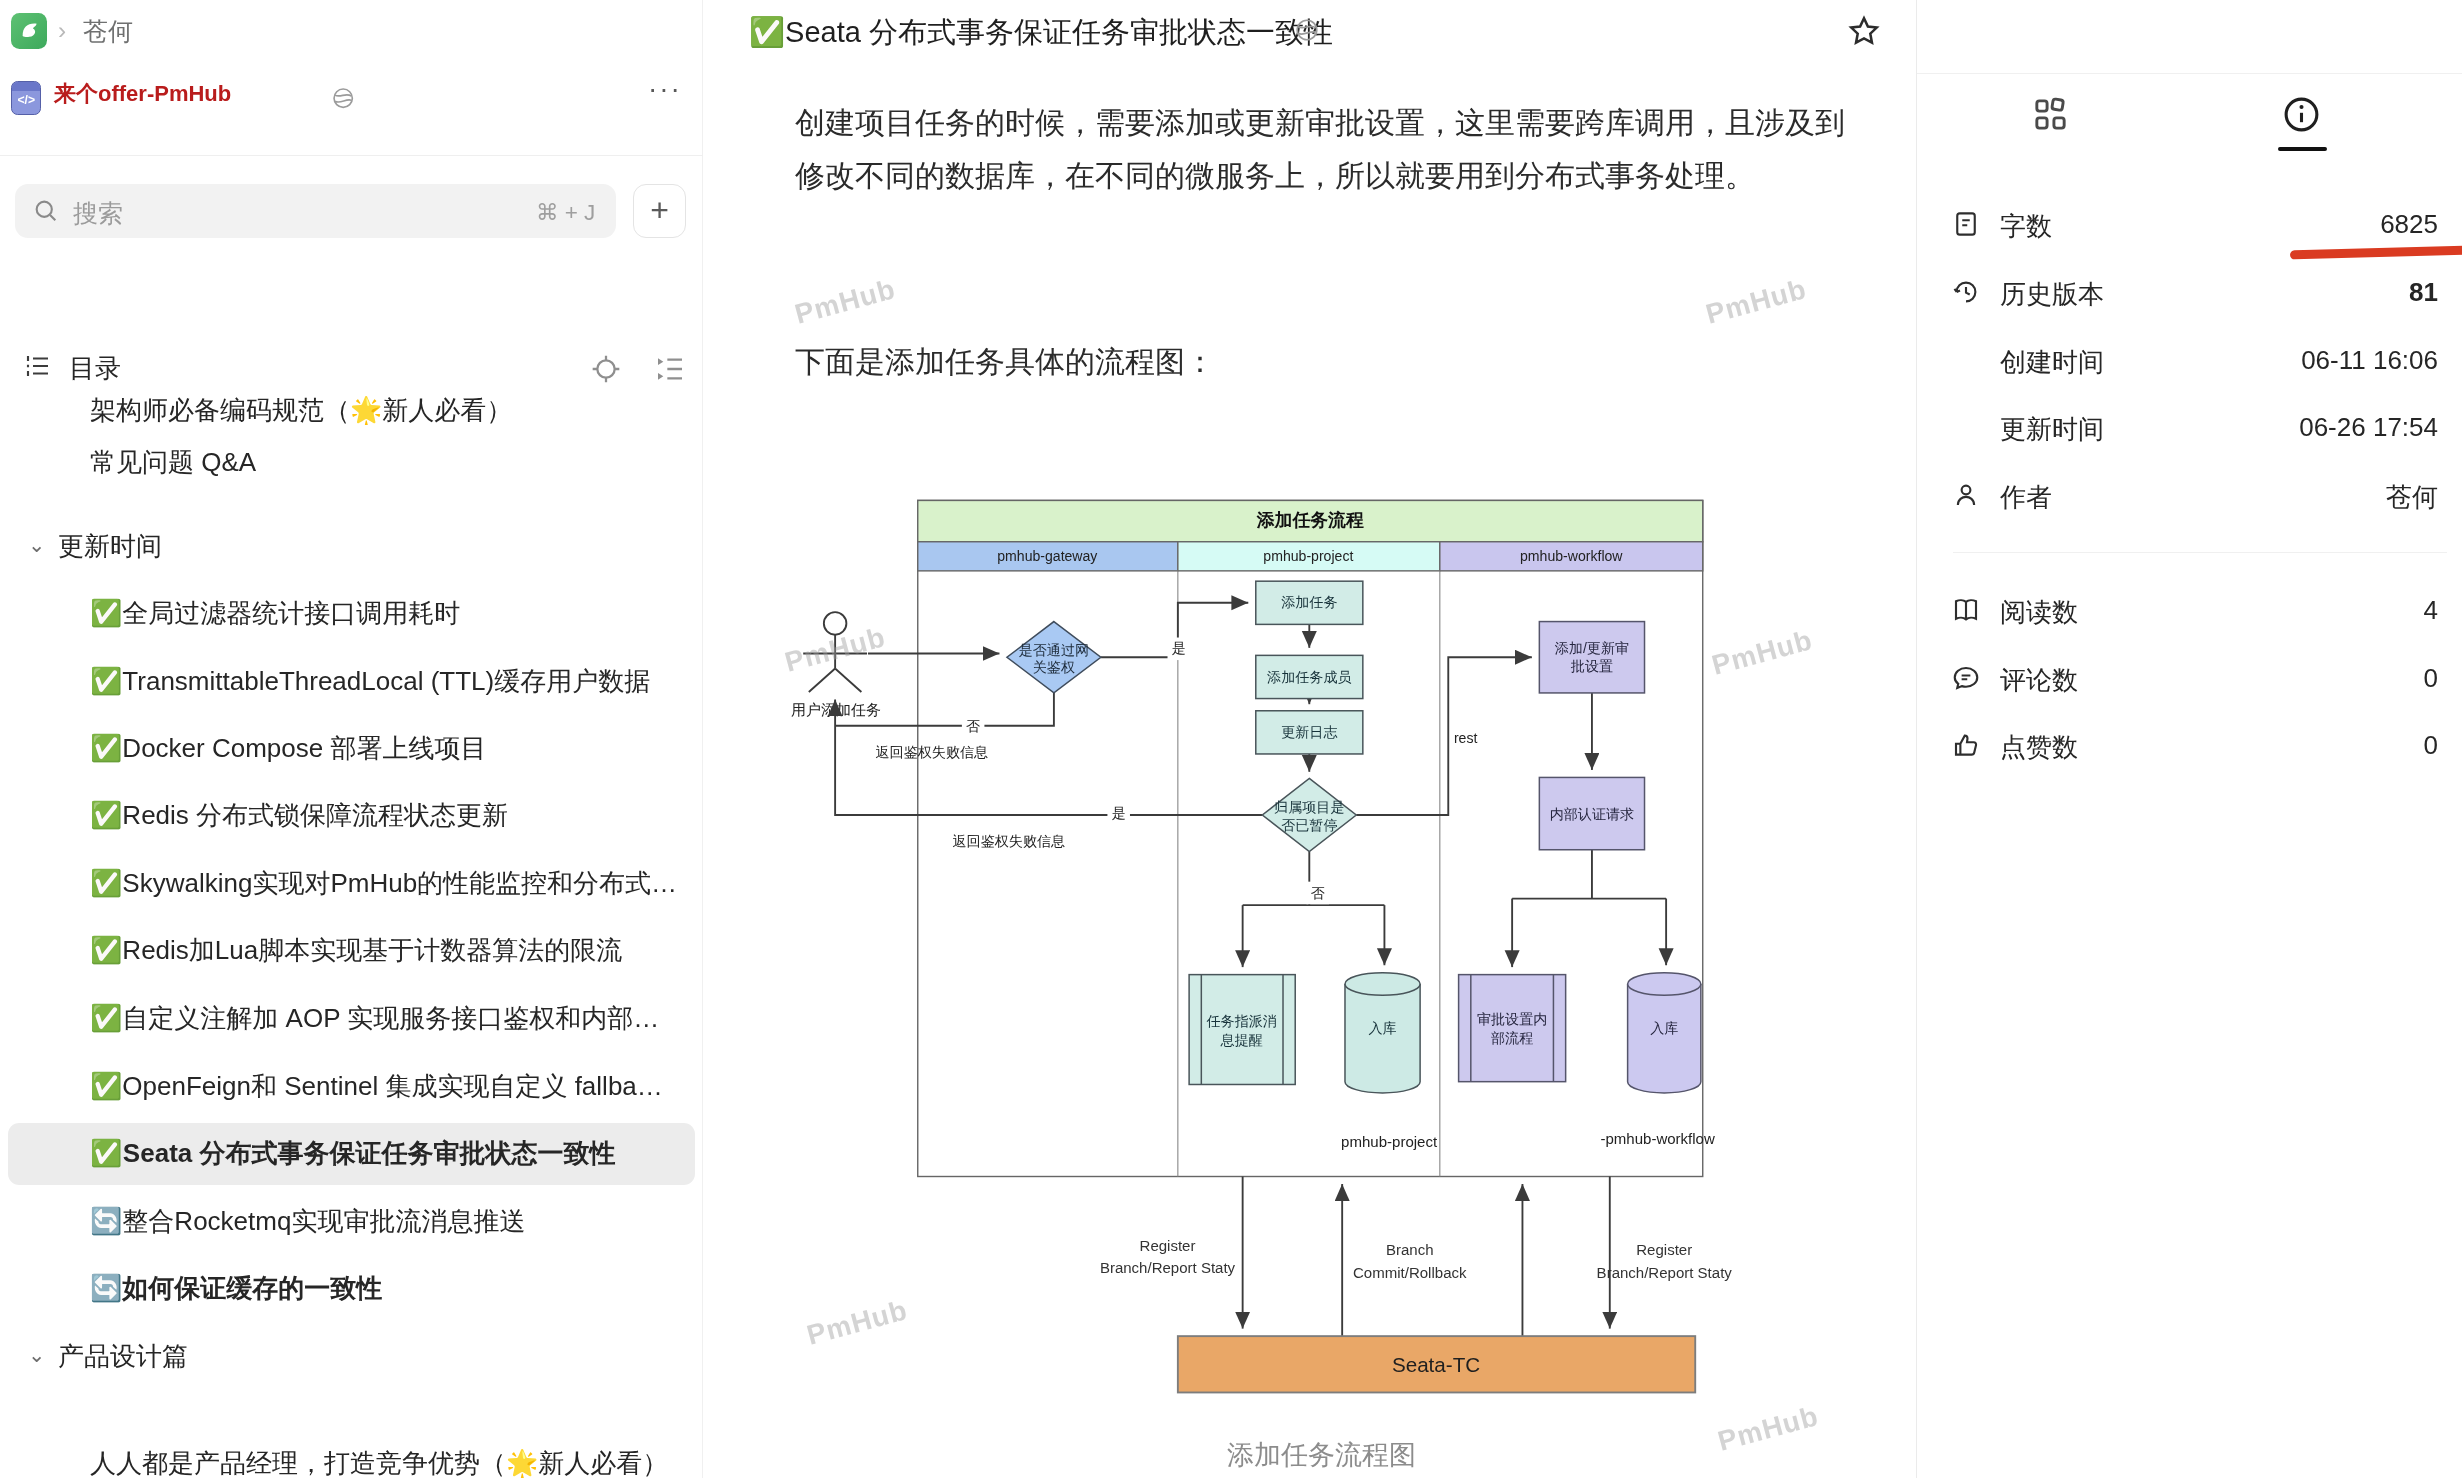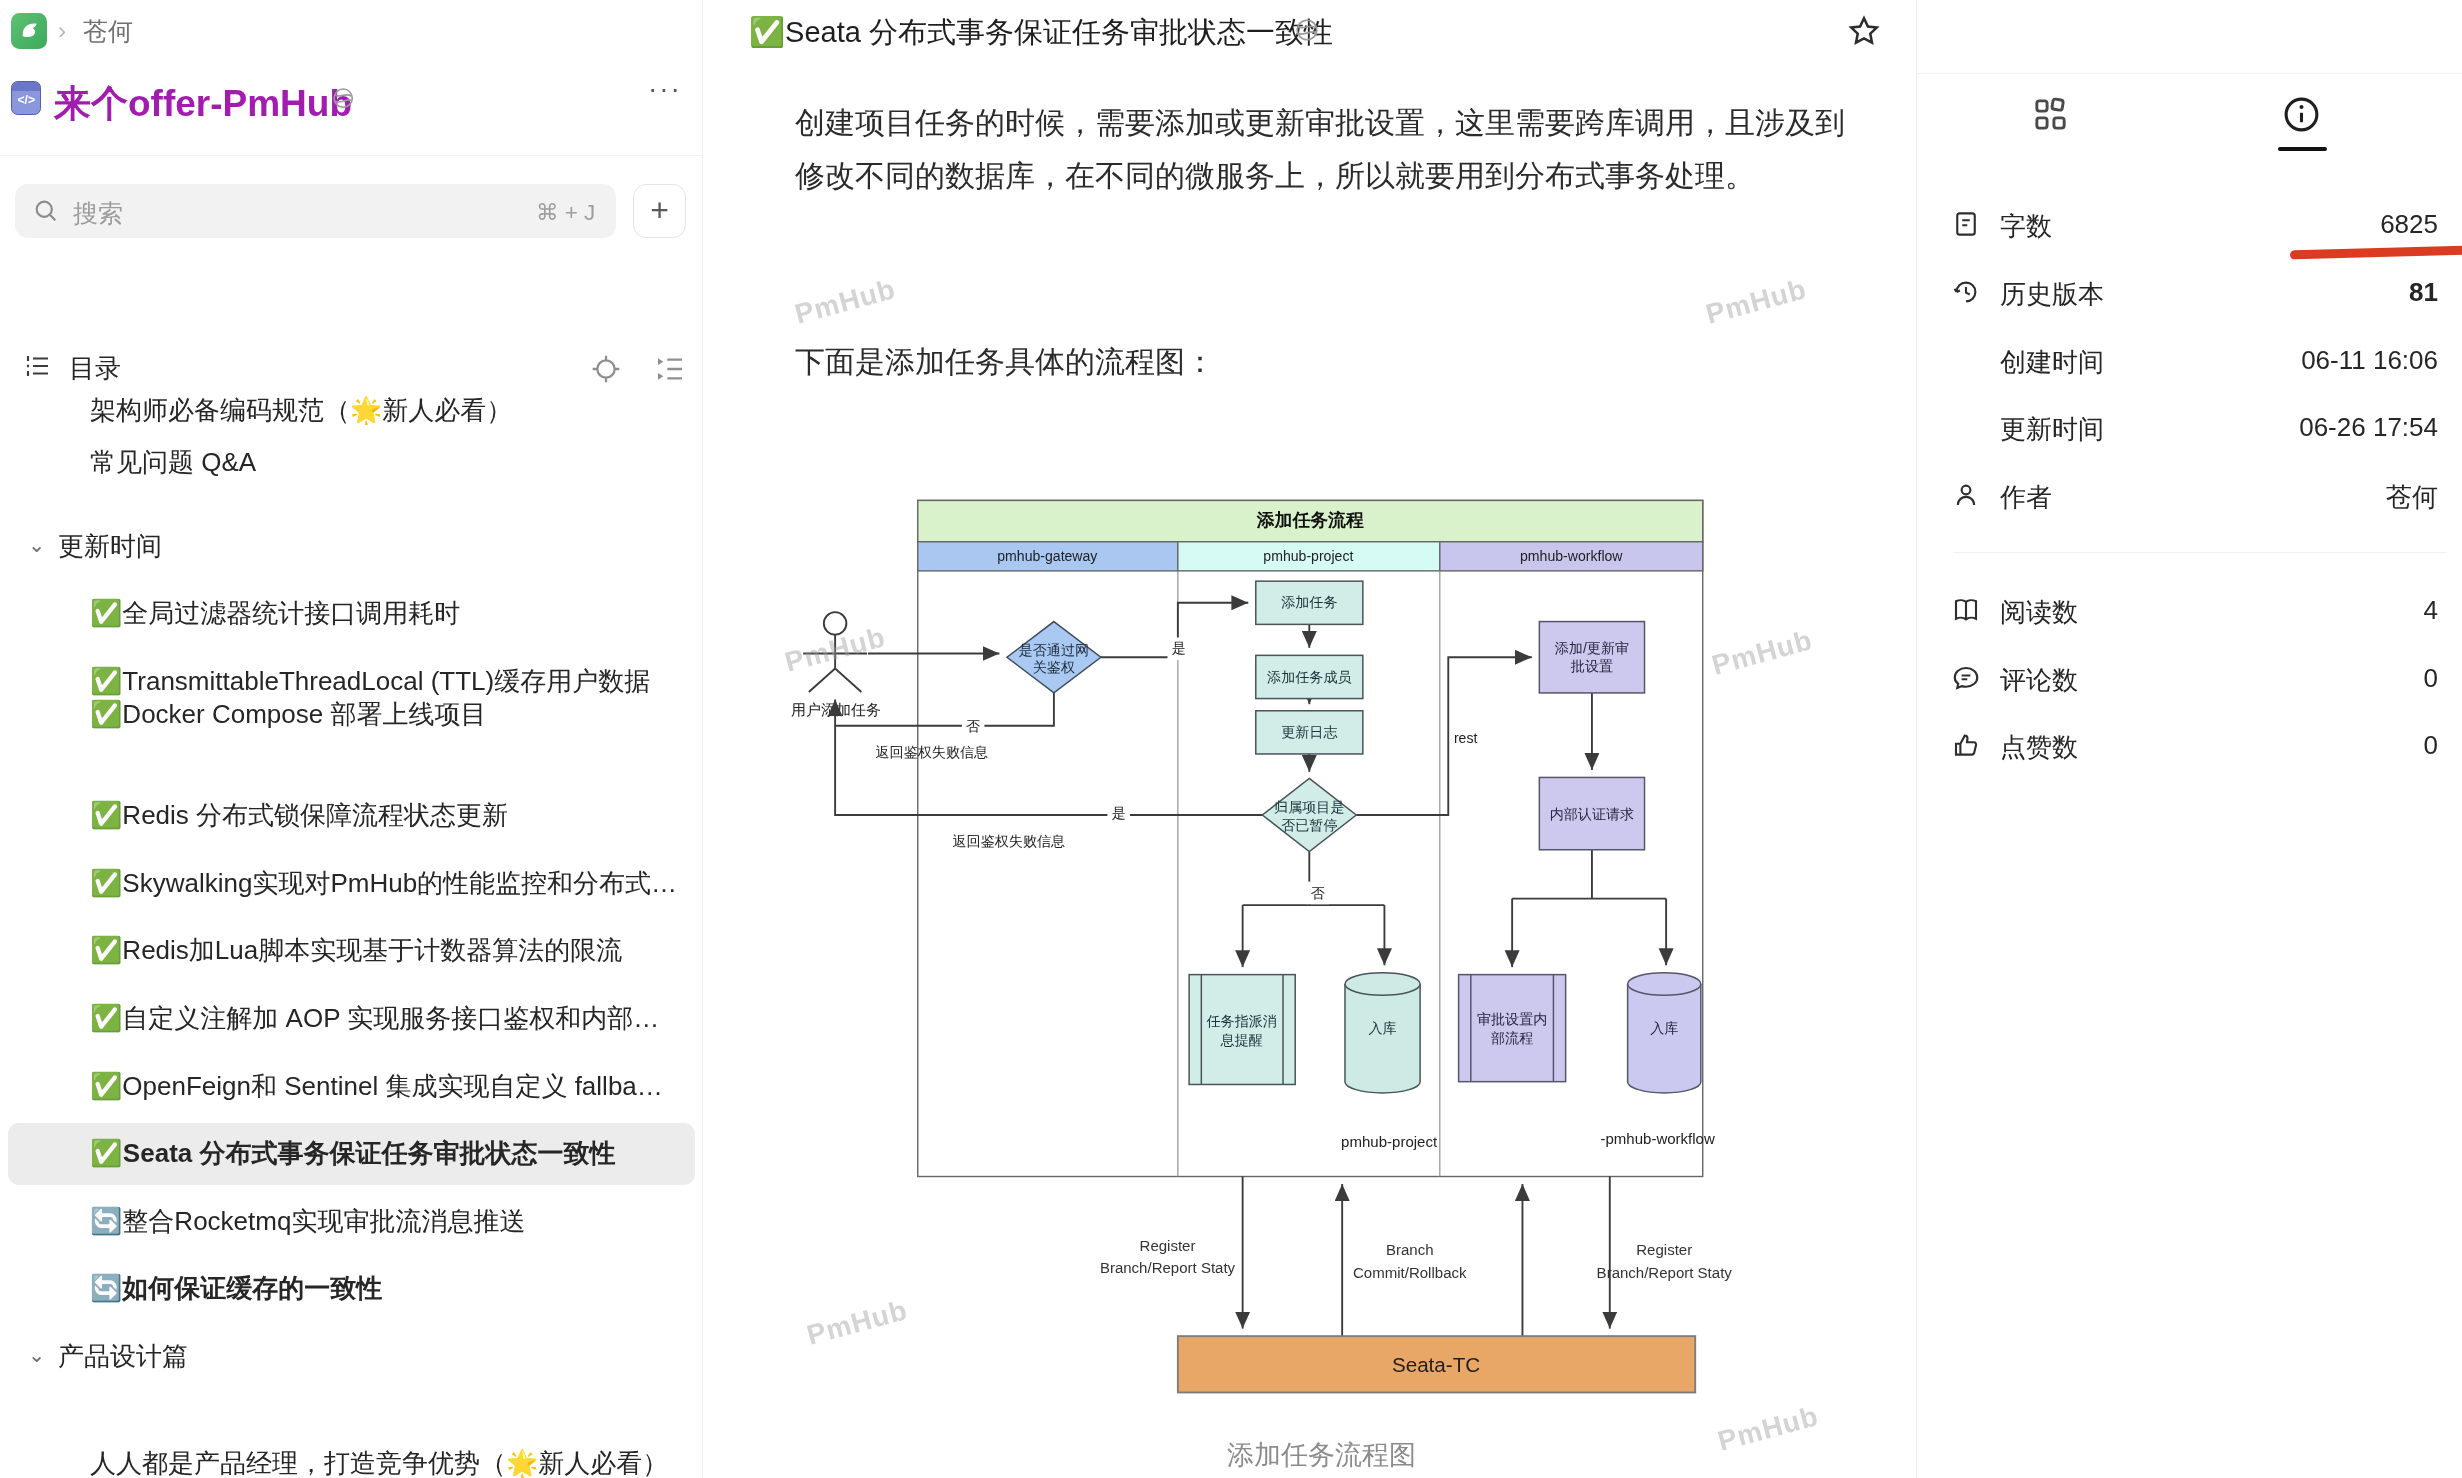--- a/index.html
+++ b/index.html
@@ -11,21 +11,21 @@
     border-right:0.9px solid #f0f0f0; }
   .crumb-logo { position:absolute; left:11.3px; top:13px; width:36px; height:36px; border-radius:8.5px;
     background:linear-gradient(135deg,#5ec173,#3da95c); }
   .crumb-logo svg { position:absolute; left:5.6px; top:5.6px; }
   .crumb-chev { position:absolute; left:58px; top:17px; font-size:24.4px; color:#b9b9b9; }
   .crumb-name { position:absolute; left:83px; top:15px; font-size:25px; color:#6f7070; }
   .ws-icon { position:absolute; left:11.3px; top:81px; width:30px; height:34px; border-radius:6.6px;
     background:#8b97dd; border:1.9px solid #5560a8; overflow:hidden; }
   .ws-icon .bar { position:absolute; left:0; top:0; right:0; height:9.4px; background:#6a77c9; }
   .ws-icon .code { position:absolute; left:0; top:11.3px; width:100%; text-align:center; font-size:12.2px; color:#fff; font-weight:bold; }
-  .ws-title { position:absolute; left:54px; top:79px; font-size:37px; font-weight:bold; color:#a21caf; }
+  .ws-title { position:absolute; left:54px; top:79px; font-size:22px; font-weight:bold; color:#b91c1c; }
   .ws-globe { position:absolute; left:331px; top:86px; color:#9b9b9b; }
   .ws-more { position:absolute; left:648px; top:73px; font-size:28px; color:#585858; letter-spacing:1.9px; }
   .sb-divider { position:absolute; left:0; top:155px; width:703px; height:0.9px; background:#efefef; }
   .search-box { position:absolute; left:15px; top:184px; width:601px; height:54px; background:#f2f2f2;
     border-radius:13px; }
   .search-box .mag { position:absolute; left:17px; top:13px; color:#8a8a8a; }
   .search-box .ph { position:absolute; left:58px; top:13px; font-size:25px; color:#9b9b9b; }
   .search-box .kbd { position:absolute; right:20.7px; top:15px; font-size:22.5px; color:#9f9f9f; }
   .plus-btn { position:absolute; left:633px; top:184px; width:53px; height:54px; background:#fff;
     border:0.9px solid #e4e4e4; border-radius:13px; font-size:32px; color:#5a5a5a; text-align:center; line-height:51px; }
@@ -144,21 +144,21 @@
   <div class="tree-row group" style="top:516px;">
       <span class="chev">⌄</span>
       <span class="tree-label">更新时间</span>
     </div>
   <div class="tree-row leaf" style="top:583px;">
       <span class="tree-label">✅全局过滤器统计接口调用耗时</span>
     </div>
   <div class="tree-row leaf" style="top:651px;">
       <span class="tree-label">✅TransmittableThreadLocal (TTL)缓存用户数据</span>
     </div>
-  <div class="tree-row leaf" style="top:684px;padding-left:42px;">
+  <div class="tree-row leaf" style="top:718px;padding-left:42px;">
       <span class="tree-label">✅Docker Compose 部署上线项目</span>
     </div>
   <div class="tree-row leaf" style="top:785px;">
       <span class="tree-label">✅Redis 分布式锁保障流程状态更新</span>
     </div>
   <div class="tree-row leaf" style="top:853px;">
       <span class="tree-label">✅Skywalking实现对PmHub的性能监控和分布式…</span>
     </div>
   <div class="tree-row leaf" style="top:988px;">
       <span class="tree-label">✅自定义注解加 AOP 实现服务接口鉴权和内部…</span>

